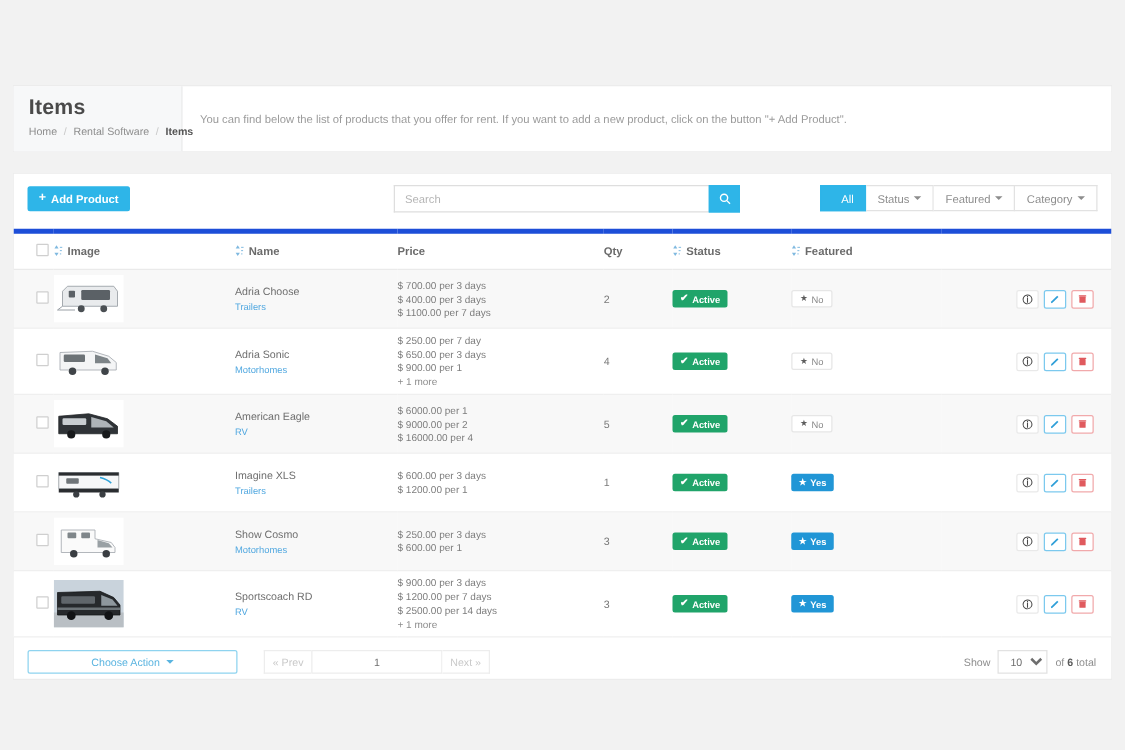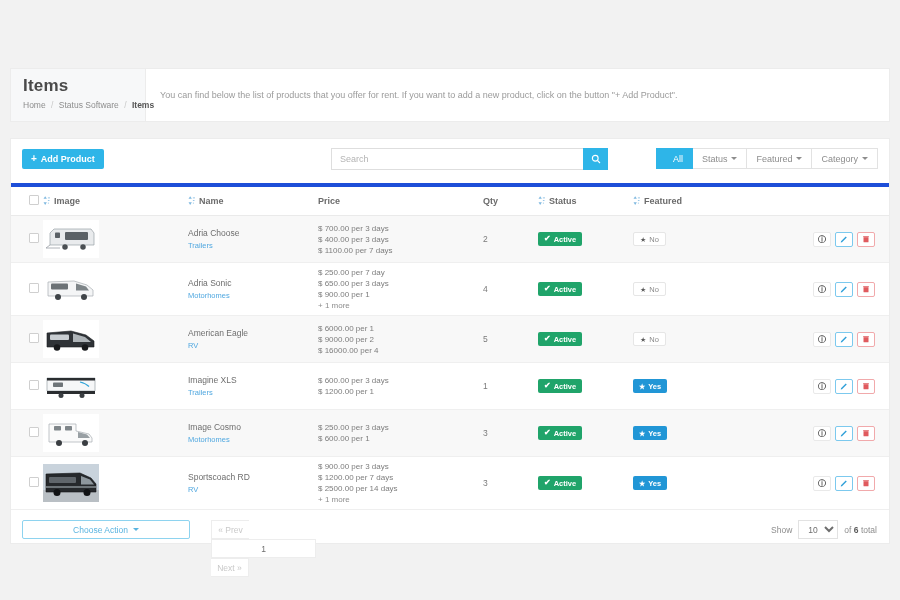--- a/index.html
+++ b/index.html
@@ -40,21 +40,21 @@
   
   .toolbar { height: 44px; position: relative; }
   .btn-add {
     position: absolute; left: 11px; top: 10px; height: 20px; padding: 0 9px;
     background: #2eb5e8; color: #fff; border: none; border-radius: 2px;
     font-size: 9px; font-weight: bold; font-family: inherit;
     display: flex; align-items: center; gap: 4px; cursor: pointer;
   }
   .btn-add .plus { font-size: 10px; font-weight: bold; line-height: 1; }
 
-  .search-wrap { position: absolute; left: 320px; top: 9px; display: flex; }
+  .search-wrap { position: absolute; left: 304px; top: 9px; display: flex; }
   .search-input {
     width: 252px; height: 22px; border: 1px solid #dedede; border-right: none;
     background: #fff; font-size: 9px; color: #555; padding: 0 8px;
     font-family: inherit; outline: none;
   }
   .search-input::placeholder { color: #b4b4b4; }
   .search-btn {
     width: 25px; height: 22px; background: #2eb5e8; border: 1px solid #2eb5e8;
     display: flex; align-items: center; justify-content: center; cursor: pointer;
   }
@@ -128,21 +128,21 @@
   .act-del  { border-color: #f1a9ab; color: #e05a5e; }
 
   
   .foot { position: relative; height: 40px; }
   .choose-action {
     position: absolute; left: 11px; top: 10px; width: 168px; height: 19px;
     border: 1px solid #8ed3ef; background: #fff; color: #5ab4e0;
     font-size: 8.5px; font-family: inherit; border-radius: 2px;
     display: flex; align-items: center; justify-content: center; gap: 4px; cursor: pointer;
   }
-  .pager { position: absolute; left: 200px; top: 10px; display: flex; flex-direction: column; }
+  .pager { position: absolute; left: 200px; top: 10px; display: flex; }
   .pg {
     height: 19px; border: 1px solid #ededed; background: #fff; font-size: 8.5px;
     display: flex; align-items: center; justify-content: center; color: #c9c9c9;
     font-family: inherit; cursor: pointer;
   }
   .pg.prev { width: 38px; border-right: none; }
   .pg.page { width: 105px; color: #6e6e6e; }
   .pg.next { width: 38px; border-left: none; }
 
   .show-wrap {
@@ -157,21 +157,21 @@
 </style>
 </head>
 <body>
 
 <div class="page-head">
   <div class="page-head-left">
     <div class="page-title">Items</div>
     <div class="breadcrumb">
       <span class="crumb">Home</span>
       <span class="sep">/</span>
-      <span class="crumb">Status Software</span>
+      <span class="crumb">Rental Software</span>
       <span class="sep">/</span>
       <span class="crumb current">Items</span>
     </div>
   </div>
   <div class="page-head-desc">You can find below the list of products that you offer for rent. If you want to add a new product, click on the button "+ Add Product".</div>
 </div>
 
 <div class="card">
 
   <div class="toolbar">
@@ -475,21 +475,21 @@
                 <rect width="112" height="76" fill="#fff"></rect>
        <path d="M12 20 L66 20 L66 34 L92 40 L98 48 L98 56 L12 56 Z" fill="#fafafa" stroke="#a8adb2" stroke-width="1.4"></path>
        <rect x="22" y="24" width="14" height="9" rx="1.5" fill="#7f868a"></rect>
        <rect x="44" y="24" width="14" height="9" rx="1.5" fill="#7f868a"></rect>
        <path d="M70 36 L88 41 L94 48 L70 48 Z" fill="#99a0a4"></path>
        <circle cx="32" cy="58" r="6" fill="#3a3e42"></circle>
                 <circle cx="84" cy="58" r="6" fill="#3a3e42"></circle>
               </svg></span>
           </td>
      <td class="col-name">
-        <div class="name-main">Image Cosmo</div>
+        <div class="name-main">Show Cosmo</div>
         <div class="name-cat">Motorhomes</div>
      </td>
      <td class="col-price">
             <div class="price-line">$ 250.00 per 3 days</div>
             <div class="price-line">$ 600.00 per 1</div>
           </td>
      <td class="col-qty"><span>3</span></td>
      <td class="col-status">
         <span class="badge green">
               <span class="tick">✔</span>

